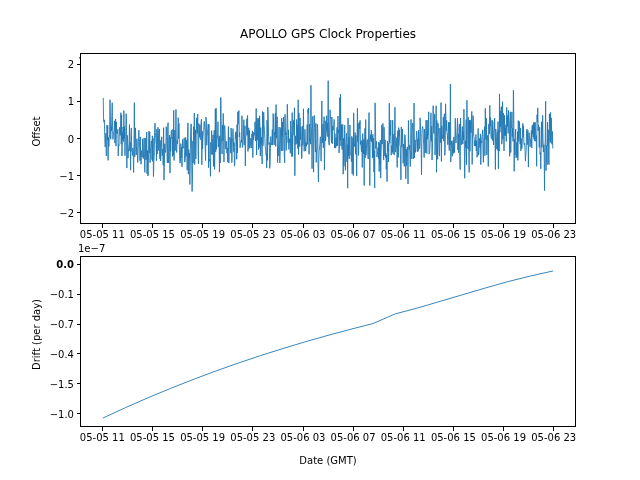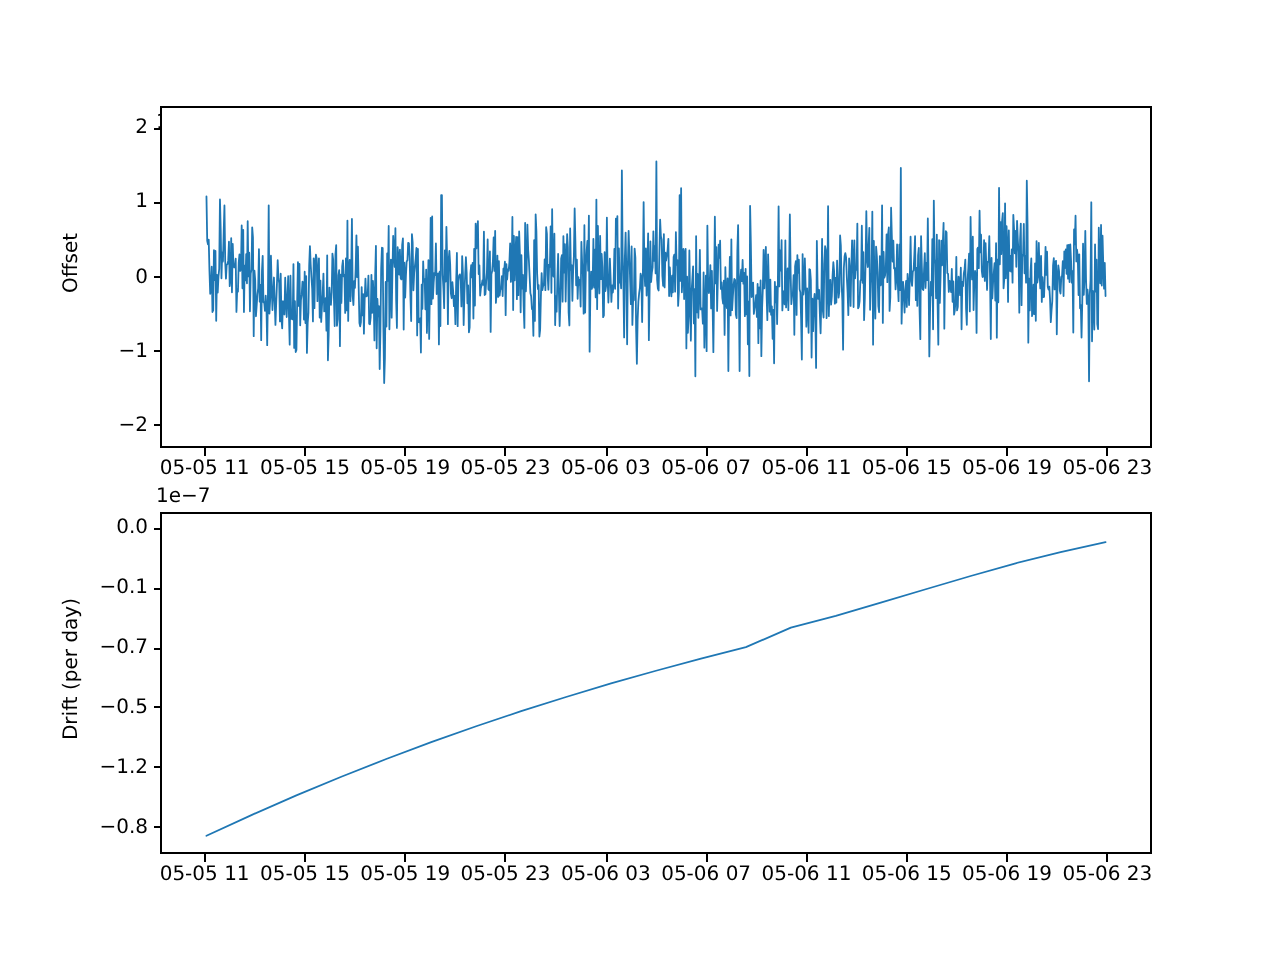--- a/index.html
+++ b/index.html
@@ -94,20 +94,21 @@
     color: #000000;
     white-space: nowrap;
     text-align: center;
   }
 </style>
 </head>
 <body>
 
 <div id="figure">
 
+  <div class="fig-title">APOLLO GPS Clock Properties</div>
 
   <div class="offset-text" id="offset-exp" style="left:78px; top:40px;margin-top:16px;">1e−11</div>
 
   <div class="ylabel" id="offset-ylabel" style="left:-4px; top:126px; width:80px;">Offset</div>
 
   <div class="axes" id="offset-axes" style="left:80px; top:53px; width:496px; height:171px;">
     <svg id="offset-svg" viewBox="0 0 496 171" preserveAspectRatio="none">
         <path d="M22.32 44.78 L22.70 67.19 L23.07 68.94 L23.45 66.65 L23.83 82.49 L24.20 93.97 L24.58 91.74 L24.96 80.28 L25.33 103.23 L25.71 102.26 L26.08 71.93 L26.46 87.10 L26.84 72.34 L27.21 107.63 L27.59 84.39 L27.97 93.43 L28.34 85.44 L28.72 81.42 L29.10 46.25 L29.47 61.72 L29.85 86.17 L30.23 73.23 L30.60 77.73 L30.98 62.51 L31.35 49.32 L31.73 77.59 L32.11 86.31 L32.48 79.42 L32.86 79.04 L33.24 77.23 L33.61 67.65 L33.99 90.13 L34.37 86.49 L34.74 65.86 L35.12 93.25 L35.50 68.70 L35.87 79.81 L36.25 80.67 L36.62 79.95 L37.00 76.26 L37.38 103.15 L37.75 91.57 L38.13 92.91 L38.51 78.28 L38.88 74.10 L39.26 82.45 L39.64 81.28 L40.01 59.41 L40.39 91.20 L40.77 61.65 L41.14 103.21 L41.52 79.80 L41.90 87.17 L42.27 73.89 L42.65 88.70 L43.02 57.28 L43.40 85.14 L43.78 73.20 L44.15 102.84 L44.53 83.71 L44.91 81.84 L45.28 60.36 L45.66 65.44 L46.04 115.42 L46.41 82.22 L46.79 87.10 L47.17 105.39 L47.54 99.72 L47.92 94.33 L48.29 91.11 L48.67 71.42 L49.05 97.98 L49.42 89.49 L49.80 117.47 L50.18 82.60 L50.55 74.81 L50.93 98.28 L51.31 98.08 L51.68 102.65 L52.06 94.94 L52.44 100.98 L52.81 119.99 L53.19 94.10 L53.57 49.22 L53.94 103.96 L54.32 96.62 L54.69 74.75 L55.07 90.48 L55.45 102.20 L55.82 93.30 L56.20 85.76 L56.58 98.00 L56.95 109.77 L57.33 99.03 L57.71 88.82 L58.08 77.00 L58.46 86.24 L58.84 88.54 L59.21 107.95 L59.59 83.85 L59.96 106.06 L60.34 111.53 L60.72 97.74 L61.09 102.57 L61.47 104.47 L61.85 85.86 L62.22 97.18 L62.60 105.78 L62.98 95.76 L63.35 85.08 L63.73 104.66 L64.11 119.75 L64.48 84.87 L64.86 106.74 L65.23 106.47 L65.61 106.96 L65.99 78.95 L66.36 121.40 L66.74 97.75 L67.12 123.48 L67.49 122.46 L67.87 97.18 L68.25 77.97 L68.62 100.11 L69.00 78.88 L69.38 109.96 L69.75 97.23 L70.13 94.55 L70.51 87.89 L70.88 88.12 L71.26 107.00 L71.63 82.81 L72.01 108.77 L72.39 85.08 L72.76 123.92 L73.14 108.78 L73.52 103.50 L73.89 79.72 L74.27 69.88 L74.65 79.18 L75.02 85.54 L75.40 91.44 L75.78 107.98 L76.15 76.07 L76.53 101.27 L76.90 79.73 L77.28 74.16 L77.66 76.25 L78.03 97.74 L78.41 83.33 L78.79 76.05 L79.16 106.02 L79.54 87.29 L79.92 108.23 L80.29 100.67 L80.67 94.14 L81.05 83.74 L81.42 102.89 L81.80 102.60 L82.18 96.17 L82.55 112.62 L82.93 74.52 L83.30 127.63 L83.68 114.73 L84.06 90.82 L84.43 97.64 L84.81 99.64 L85.19 93.06 L85.56 73.62 L85.94 76.88 L86.32 96.52 L86.69 110.31 L87.07 74.13 L87.45 69.40 L87.82 110.20 L88.20 106.78 L88.57 84.73 L88.95 81.99 L89.33 120.49 L89.70 84.33 L90.08 98.60 L90.46 80.16 L90.83 77.10 L91.21 85.20 L91.59 84.36 L91.96 103.68 L92.34 76.08 L92.72 102.39 L93.09 56.94 L93.47 107.71 L93.84 82.47 L94.22 76.90 L94.60 97.71 L94.97 84.33 L95.35 56.10 L95.73 95.09 L96.10 99.71 L96.48 87.54 L96.86 90.99 L97.23 81.24 L97.61 64.40 L97.99 85.60 L98.36 70.16 L98.74 90.89 L99.12 108.80 L99.49 110.46 L99.87 108.31 L100.24 90.60 L100.62 104.91 L101.00 94.20 L101.37 114.16 L101.75 97.06 L102.13 86.34 L102.50 95.34 L102.88 94.16 L103.26 94.98 L103.63 84.81 L104.01 109.18 L104.39 109.44 L104.76 105.77 L105.14 84.41 L105.51 103.63 L105.89 87.44 L106.27 95.76 L106.64 117.59 L107.02 84.79 L107.40 69.74 L107.77 121.59 L108.15 96.63 L108.53 105.38 L108.90 100.25 L109.28 132.06 L109.66 112.72 L110.03 81.07 L110.41 70.70 L110.79 70.90 L111.16 112.41 L111.54 139.13 L111.91 126.43 L112.29 87.98 L112.67 110.57 L113.04 73.60 L113.42 87.47 L113.80 59.65 L114.17 111.98 L114.55 89.96 L114.93 76.67 L115.30 106.07 L115.68 83.04 L116.06 64.70 L116.43 74.11 L116.81 80.38 L117.18 60.83 L117.56 97.49 L117.94 111.25 L118.31 70.44 L118.69 76.21 L119.07 84.23 L119.44 71.60 L119.82 86.11 L120.20 86.72 L120.57 69.30 L120.95 66.00 L121.33 112.09 L121.70 78.19 L122.08 95.87 L122.45 85.06 L122.83 77.51 L123.21 77.19 L123.58 68.21 L123.96 68.40 L124.34 76.06 L124.71 95.11 L125.09 107.80 L125.47 63.84 L125.84 68.14 L126.22 92.22 L126.60 83.46 L126.97 79.80 L127.35 76.18 L127.73 70.83 L128.10 115.03 L128.48 71.31 L128.85 108.32 L129.23 108.46 L129.61 106.43 L129.98 123.73 L130.36 89.33 L130.74 101.59 L131.11 77.55 L131.49 87.77 L131.87 86.58 L132.24 101.86 L132.62 81.75 L133.00 113.77 L133.37 96.83 L133.75 77.02 L134.12 116.80 L134.50 91.45 L134.88 55.55 L135.25 99.23 L135.63 54.85 L136.01 96.40 L136.38 88.50 L136.76 83.38 L137.14 84.57 L137.51 68.54 L137.89 94.12 L138.27 86.97 L138.64 83.67 L139.02 119.61 L139.40 82.75 L139.77 110.32 L140.15 44.06 L140.52 44.04 L140.90 84.30 L141.28 91.22 L141.65 101.29 L142.03 72.01 L142.41 87.77 L142.78 60.14 L143.16 77.45 L143.54 109.35 L143.91 76.72 L144.29 72.32 L144.67 79.04 L145.04 93.91 L145.42 96.24 L145.79 88.09 L146.17 92.69 L146.55 100.24 L146.92 95.05 L147.30 109.38 L147.68 88.22 L148.05 73.34 L148.43 110.37 L148.81 87.53 L149.18 84.72 L149.56 84.16 L149.94 85.91 L150.31 100.41 L150.69 74.89 L151.06 83.29 L151.44 109.83 L151.82 94.03 L152.19 84.60 L152.57 75.50 L152.95 83.36 L153.32 98.81 L153.70 89.78 L154.08 113.45 L154.45 110.98 L154.83 84.05 L155.21 79.46 L155.58 85.65 L155.96 78.36 L156.34 106.54 L156.71 71.26 L157.09 99.96 L157.46 58.48 L157.84 71.01 L158.22 61.94 L158.59 57.22 L158.97 83.99 L159.35 79.62 L159.72 94.91 L160.10 91.08 L160.48 89.59 L160.85 87.22 L161.23 89.49 L161.61 62.50 L161.98 94.65 L162.36 94.15 L162.73 87.98 L163.11 83.05 L163.49 66.48 L163.86 91.70 L164.24 92.18 L164.62 72.55 L164.99 113.30 L165.37 84.07 L165.75 82.48 L166.12 77.49 L166.50 65.50 L166.88 82.40 L167.25 62.11 L167.63 98.59 L168.01 93.19 L168.38 74.67 L168.76 95.57 L169.13 77.46 L169.51 94.90 L169.89 91.41 L170.26 91.51 L170.64 85.05 L171.02 95.15 L171.39 81.28 L171.77 82.46 L172.15 77.76 L172.52 104.81 L172.90 78.97 L173.28 86.77 L173.65 81.70 L174.03 82.32 L174.40 77.97 L174.78 68.49 L175.16 87.97 L175.53 82.75 L175.91 55.12 L176.29 102.20 L176.66 64.74 L177.04 87.15 L177.42 74.05 L177.79 65.20 L178.17 96.69 L178.55 65.34 L178.92 94.72 L179.30 62.46 L179.67 73.68 L180.05 103.33 L180.43 74.43 L180.80 91.42 L181.18 84.38 L181.56 100.47 L181.93 111.27 L182.31 58.13 L182.69 92.75 L183.06 82.25 L183.44 59.00 L183.82 71.58 L184.19 77.26 L184.57 85.50 L184.95 93.64 L185.32 95.27 L185.70 101.72 L186.07 100.86 L186.45 115.25 L186.83 66.88 L187.20 107.72 L187.58 53.77 L187.96 62.33 L188.33 83.78 L188.71 91.58 L189.09 89.65 L189.46 115.65 L189.84 112.10 L190.22 95.13 L190.59 83.54 L190.97 92.09 L191.34 90.03 L191.72 89.38 L192.10 76.58 L192.47 92.18 L192.85 60.31 L193.23 63.71 L193.60 84.48 L193.98 91.94 L194.36 79.21 L194.73 80.41 L195.11 59.84 L195.49 93.47 L195.86 51.22 L196.24 84.52 L196.61 85.28 L196.99 63.58 L197.37 109.84 L197.74 95.36 L198.12 103.05 L198.50 86.13 L198.87 73.81 L199.25 93.18 L199.63 110.32 L200.00 98.32 L200.38 76.28 L200.76 74.40 L201.13 97.96 L201.51 64.80 L201.89 83.30 L202.26 68.82 L202.64 97.94 L203.01 79.68 L203.39 63.79 L203.77 70.47 L204.14 103.44 L204.52 109.98 L204.90 60.94 L205.27 81.93 L205.65 79.51 L206.03 97.53 L206.40 82.34 L206.78 74.88 L207.16 50.83 L207.53 67.39 L207.91 89.71 L208.28 76.68 L208.66 96.52 L209.04 85.59 L209.41 89.50 L209.79 86.95 L210.17 100.45 L210.54 67.73 L210.92 78.47 L211.30 84.20 L211.67 104.05 L212.05 59.29 L212.43 103.47 L212.80 80.21 L213.18 72.42 L213.56 67.21 L213.93 82.28 L214.31 54.40 L214.68 123.26 L215.06 92.73 L215.44 82.78 L215.81 91.53 L216.19 88.91 L216.57 66.20 L216.94 90.81 L217.32 71.71 L217.70 95.75 L218.07 46.34 L218.45 101.78 L218.83 59.67 L219.20 84.08 L219.58 93.80 L219.95 64.66 L220.33 86.57 L220.71 73.77 L221.08 80.49 L221.46 105.85 L221.84 104.88 L222.21 72.94 L222.59 92.59 L222.97 89.84 L223.34 55.43 L223.72 86.33 L224.10 98.41 L224.47 88.15 L224.85 76.20 L225.22 86.23 L225.60 98.10 L225.98 89.78 L226.35 93.34 L226.73 88.27 L227.11 71.26 L227.48 91.48 L227.86 55.99 L228.24 60.46 L228.61 54.70 L228.99 101.44 L229.37 71.06 L229.74 88.32 L230.12 85.50 L230.50 91.24 L230.87 31.58 L231.25 73.23 L231.62 87.68 L232.00 116.06 L232.38 75.25 L232.75 63.04 L233.13 84.34 L233.51 119.52 L233.88 79.45 L234.26 62.16 L234.64 74.49 L235.01 87.14 L235.39 99.23 L235.77 70.06 L236.14 109.73 L236.52 96.93 L236.89 97.24 L237.27 71.10 L237.65 75.68 L238.02 111.89 L238.40 129.43 L238.78 107.19 L239.15 97.96 L239.53 93.83 L239.91 91.04 L240.28 83.83 L240.66 85.42 L241.04 108.32 L241.41 84.39 L241.79 47.59 L242.17 82.03 L242.54 90.04 L242.92 71.03 L243.29 94.89 L243.67 79.99 L244.05 63.42 L244.42 117.48 L244.80 91.78 L245.18 67.44 L245.55 88.05 L245.93 83.12 L246.31 80.63 L246.68 62.42 L247.06 77.39 L247.44 69.89 L247.81 83.68 L248.19 27.02 L248.56 86.83 L248.94 91.43 L249.32 92.32 L249.69 74.13 L250.07 56.43 L250.45 64.80 L250.82 66.44 L251.20 84.89 L251.58 90.02 L251.95 63.76 L252.33 90.77 L252.71 73.12 L253.08 77.17 L253.46 74.65 L253.83 71.85 L254.21 66.20 L254.59 95.11 L254.96 80.66 L255.34 90.55 L255.72 95.31 L256.09 84.87 L256.47 93.22 L256.85 75.39 L257.22 74.15 L257.60 92.93 L257.98 62.80 L258.35 79.41 L258.73 76.93 L259.11 100.15 L259.48 93.17 L259.86 44.09 L260.23 87.45 L260.61 40.57 L260.99 93.21 L261.36 84.27 L261.74 71.29 L262.12 96.68 L262.49 73.31 L262.87 71.30 L263.25 121.64 L263.62 85.33 L264.00 113.71 L264.38 105.56 L264.75 72.08 L265.13 96.78 L265.50 117.69 L265.88 92.49 L266.26 86.40 L266.63 80.13 L267.01 108.98 L267.39 91.64 L267.76 135.77 L268.14 64.88 L268.52 103.38 L268.89 83.94 L269.27 106.12 L269.65 91.69 L270.02 71.75 L270.40 101.93 L270.78 101.26 L271.15 101.63 L271.53 109.08 L271.90 83.20 L272.28 121.24 L272.66 104.37 L273.03 84.86 L273.41 123.05 L273.79 59.51 L274.16 87.51 L274.54 93.62 L274.92 90.09 L275.29 79.49 L275.67 101.39 L276.05 82.35 L276.42 100.13 L276.80 123.55 L277.17 91.87 L277.55 55.01 L277.93 88.76 L278.30 70.36 L278.68 102.68 L279.06 86.00 L279.43 69.18 L279.81 75.84 L280.19 67.12 L280.56 91.51 L280.94 88.17 L281.32 96.17 L281.69 99.02 L282.07 87.28 L282.44 114.78 L282.82 80.53 L283.20 95.98 L283.57 101.24 L283.95 86.24 L284.33 133.11 L284.70 95.44 L285.08 75.30 L285.46 104.94 L285.83 66.41 L286.21 102.26 L286.59 95.48 L286.96 89.33 L287.34 86.47 L287.72 87.00 L288.09 104.51 L288.47 106.31 L288.84 72.27 L289.22 59.26 L289.60 91.42 L289.97 133.09 L290.35 86.44 L290.73 81.74 L291.10 87.62 L291.48 76.86 L291.86 88.85 L292.23 83.38 L292.61 105.33 L292.99 81.37 L293.36 104.44 L293.74 85.24 L294.11 119.55 L294.49 97.98 L294.87 135.63 L295.24 49.48 L295.62 68.57 L296.00 95.64 L296.37 91.04 L296.75 88.34 L297.13 104.16 L297.50 101.30 L297.88 98.85 L298.26 94.65 L298.63 105.69 L299.01 89.04 L299.39 118.95 L299.76 90.73 L300.14 111.46 L300.51 87.24 L300.89 125.55 L301.27 101.25 L301.64 91.31 L302.02 71.74 L302.40 91.19 L302.77 79.15 L303.15 70.27 L303.53 94.77 L303.90 107.33 L304.28 74.03 L304.66 89.48 L305.03 103.04 L305.41 86.86 L305.78 104.61 L306.16 100.40 L306.54 116.77 L306.91 102.20 L307.29 129.13 L307.67 87.97 L308.04 98.36 L308.42 90.36 L308.80 109.33 L309.17 89.73 L309.55 49.77 L309.93 90.27 L310.30 72.08 L310.68 82.23 L311.05 66.86 L311.43 102.41 L311.81 95.50 L312.18 92.65 L312.56 99.32 L312.94 66.93 L313.31 100.91 L313.69 91.05 L314.07 81.16 L314.44 102.28 L314.82 82.54 L315.20 53.87 L315.57 82.40 L315.95 99.25 L316.33 94.84 L316.70 94.08 L317.08 84.62 L317.45 114.74 L317.83 80.08 L318.21 77.44 L318.58 104.69 L318.96 74.45 L319.34 83.41 L319.71 76.69 L320.09 91.72 L320.47 93.27 L320.84 106.47 L321.22 127.27 L321.60 73.88 L321.97 94.39 L322.35 90.61 L322.72 76.03 L323.10 90.16 L323.48 110.61 L323.85 91.20 L324.23 98.70 L324.61 113.72 L324.98 81.57 L325.36 81.83 L325.74 87.04 L326.11 126.24 L326.49 96.43 L326.87 112.89 L327.24 98.37 L327.62 94.08 L327.99 105.93 L328.37 131.52 L328.75 67.26 L329.12 90.12 L329.50 96.60 L329.88 92.06 L330.25 104.12 L330.63 113.96 L331.01 96.60 L331.38 66.19 L331.76 102.50 L332.14 106.03 L332.51 79.04 L332.89 69.91 L333.27 71.78 L333.64 106.31 L334.02 90.41 L334.39 49.69 L334.77 105.29 L335.15 89.23 L335.52 86.96 L335.90 99.50 L336.28 95.20 L336.65 84.79 L337.03 78.04 L337.41 82.61 L337.78 99.00 L338.16 85.97 L338.54 98.40 L338.91 77.19 L339.29 87.80 L339.66 95.96 L340.04 92.83 L340.42 64.49 L340.79 69.59 L341.17 88.75 L341.55 97.44 L341.92 122.24 L342.30 81.04 L342.68 74.95 L343.05 73.38 L343.43 75.57 L343.81 85.82 L344.18 93.07 L344.56 104.78 L344.94 76.10 L345.31 82.47 L345.69 100.14 L346.06 80.24 L346.44 66.92 L346.82 77.61 L347.19 100.73 L347.57 66.96 L347.95 86.23 L348.32 80.39 L348.70 81.90 L349.08 58.50 L349.45 101.31 L349.83 100.59 L350.21 97.74 L350.58 87.54 L350.96 86.77 L351.33 59.52 L351.71 88.41 L352.09 72.93 L352.46 107.32 L352.84 96.28 L353.22 77.78 L353.59 52.24 L353.97 76.52 L354.35 80.48 L354.72 70.03 L355.10 60.64 L355.48 102.08 L355.85 88.63 L356.23 83.60 L356.60 52.42 L356.98 119.72 L357.36 67.24 L357.73 91.18 L358.11 106.50 L358.49 70.16 L358.86 74.75 L359.24 83.16 L359.62 100.24 L359.99 103.33 L360.37 74.92 L360.75 89.78 L361.12 87.93 L361.50 49.21 L361.88 108.72 L362.25 72.75 L362.63 85.86 L363.00 84.75 L363.38 80.50 L363.76 64.00 L364.13 88.10 L364.51 63.88 L364.89 60.46 L365.26 102.66 L365.64 95.67 L366.02 50.43 L366.39 64.52 L366.77 77.69 L367.15 67.13 L367.52 81.13 L367.90 80.89 L368.27 91.79 L368.65 85.67 L369.03 69.01 L369.40 89.02 L369.78 97.75 L370.16 69.17 L370.53 92.19 L370.91 30.34 L371.29 109.14 L371.66 94.90 L372.04 87.97 L372.42 95.80 L372.79 103.47 L373.17 92.32 L373.55 87.52 L373.92 100.67 L374.30 83.88 L374.67 88.20 L375.05 99.67 L375.43 85.12 L375.80 65.12 L376.18 86.81 L376.56 90.00 L376.93 82.66 L377.31 82.21 L377.69 74.46 L378.06 64.89 L378.44 97.23 L378.82 80.90 L379.19 100.10 L379.57 74.55 L379.94 70.77 L380.32 102.71 L380.70 116.97 L381.07 64.81 L381.45 79.89 L381.83 91.52 L382.20 92.05 L382.58 81.43 L382.96 73.46 L383.33 91.01 L383.71 78.38 L384.09 87.05 L384.46 55.85 L384.84 85.86 L385.21 125.68 L385.59 102.85 L385.97 88.02 L386.34 94.77 L386.72 66.37 L387.10 111.93 L387.47 46.86 L387.85 76.58 L388.23 78.55 L388.60 96.20 L388.98 64.05 L389.36 98.79 L389.73 119.76 L390.11 66.82 L390.49 98.59 L390.86 85.23 L391.24 67.14 L391.61 79.59 L391.99 68.58 L392.37 58.10 L392.74 111.65 L393.12 81.27 L393.50 62.27 L393.87 63.00 L394.25 83.57 L394.63 83.93 L395.00 93.07 L395.38 87.43 L395.76 89.05 L396.13 93.14 L396.51 81.40 L396.88 98.06 L397.26 87.67 L397.64 104.55 L398.01 102.45 L398.39 97.09 L398.77 75.32 L399.14 102.38 L399.52 100.60 L399.90 85.31 L400.27 87.82 L400.65 94.67 L401.03 80.82 L401.40 111.94 L401.78 87.99 L402.16 90.13 L402.53 83.65 L402.91 81.52 L403.28 76.71 L403.66 101.53 L404.04 109.67 L404.41 86.83 L404.79 81.29 L405.17 73.62 L405.54 102.91 L405.92 55.04 L406.30 78.31 L406.67 86.71 L407.05 65.09 L407.43 102.21 L407.80 88.26 L408.18 82.36 L408.55 85.09 L408.93 113.79 L409.31 71.25 L409.68 70.61 L410.06 81.03 L410.44 51.97 L410.81 73.04 L411.19 64.11 L411.57 82.59 L411.94 85.50 L412.32 85.25 L412.70 66.84 L413.07 87.48 L413.45 68.33 L413.82 79.57 L414.20 92.02 L414.58 77.77 L414.95 77.87 L415.33 64.77 L415.71 87.03 L416.08 116.91 L416.46 75.86 L416.84 96.32 L417.21 88.52 L417.59 83.16 L417.97 78.49 L418.34 97.44 L418.72 68.43 L419.10 116.17 L419.47 76.70 L419.85 98.33 L420.22 40.36 L420.60 79.10 L420.98 57.69 L421.35 73.93 L421.73 57.34 L422.11 53.17 L422.48 91.22 L422.86 86.45 L423.24 48.25 L423.61 86.10 L423.99 59.78 L424.37 70.77 L424.74 98.14 L425.12 61.88 L425.49 82.34 L425.87 74.78 L426.25 82.74 L426.62 71.52 L427.00 88.39 L427.38 54.06 L427.75 61.37 L428.13 73.50 L428.51 62.16 L428.88 80.35 L429.26 57.11 L429.64 66.71 L430.01 73.15 L430.39 103.54 L430.77 66.85 L431.14 58.45 L431.52 99.75 L431.89 74.13 L432.27 74.67 L432.65 58.60 L433.02 83.61 L433.40 75.04 L433.78 88.39 L434.15 36.75 L434.53 58.99 L434.91 118.70 L435.28 86.36 L435.66 102.44 L436.04 82.62 L436.41 76.12 L436.79 105.29 L437.16 103.39 L437.54 89.40 L437.92 104.32 L438.29 78.59 L438.67 107.64 L439.05 67.34 L439.42 88.29 L439.80 85.37 L440.18 68.23 L440.55 83.29 L440.93 91.24 L441.31 74.79 L441.68 98.14 L442.06 85.58 L442.43 95.65 L442.81 95.57 L443.19 84.85 L443.56 70.21 L443.94 84.38 L444.32 72.69 L444.69 90.57 L445.07 91.88 L445.45 90.38 L445.82 96.71 L446.20 108.36 L446.58 102.22 L446.95 97.59 L447.33 79.78 L447.71 75.90 L448.08 91.80 L448.46 77.87 L448.83 77.33 L449.21 114.47 L449.59 85.89 L449.96 79.61 L450.34 82.53 L450.72 92.31 L451.09 93.88 L451.47 85.48 L451.85 84.93 L452.22 77.51 L452.60 95.12 L452.98 72.51 L453.35 80.95 L453.73 71.51 L454.10 83.90 L454.48 69.36 L454.86 86.36 L455.23 69.31 L455.61 88.08 L455.99 69.06 L456.36 77.08 L456.74 88.34 L457.12 82.52 L457.49 113.62 L457.87 61.44 L458.25 68.96 L458.62 54.49 L459.00 77.66 L459.38 71.70 L459.75 75.40 L460.13 94.61 L460.50 74.04 L460.88 101.36 L461.26 99.78 L461.63 116.14 L462.01 97.51 L462.39 68.66 L462.76 94.50 L463.14 85.10 L463.52 62.14 L463.89 86.77 L464.27 99.15 L464.65 91.84 L465.02 97.24 L465.40 138.25 L465.77 94.36 L466.15 87.02 L466.53 47.69 L466.90 118.00 L467.28 92.49 L467.66 97.43 L468.03 112.10 L468.41 68.96 L468.79 92.87 L469.16 76.78 L469.54 109.35 L469.92 111.92 L470.29 60.59 L470.67 78.35 L471.04 88.69 L471.42 59.14 L471.80 89.83 L472.17 64.59 L472.55 79.50 L472.93 91.41 L473.30 78.40 L473.68 95.15" fill="none" stroke="#1f77b4" stroke-width="0.9" stroke-linejoin="round" stroke-linecap="round"></path>
       </svg>
   </div>
@@ -152,31 +153,31 @@
   <div class="ylabel" id="drift-ylabel" style="left:-24px; top:329px; width:120px;">Drift (per day)</div>
 
   <div class="axes" id="drift-axes" style="left:80px; top:256px; width:496px; height:171px;">
     <svg id="drift-svg" viewBox="0 0 496 171" preserveAspectRatio="none">
         <path d="M22.32 162.79 L44.89 152.33 L67.46 142.33 L90.02 132.92 L112.59 123.96 L135.16 115.44 L157.73 107.38 L180.30 99.76 L202.86 92.59 L225.43 85.72 L248.00 79.30 L270.57 73.18 L293.14 67.35 L315.70 57.50 L338.27 51.52 L360.84 44.80 L383.41 38.08 L405.98 31.36 L428.54 24.94 L451.11 19.27 L473.68 14.19" fill="none" stroke="#1f77b4" stroke-width="0.9" stroke-linejoin="round" stroke-linecap="round"></path>
       </svg>
   </div>
 
   <div id="drift-yticks">
       <div class="ytick-mark" style="left: 76.5px; top: 263.814px;"></div>
-      <div class="ytick" style="left: 16px; width: 58px; top: 264.214px;">0.0</div>
+      <div class="ytick" style="left: 16px; width: 58px; top: 264.214px; font-weight: bold;">0.0</div>
       <div class="ytick-mark" style="left: 76.5px; top: 293.683px;"></div>
       <div class="ytick" style="left: 16px; width: 58px; top: 294.083px;">−0.1</div>
       <div class="ytick-mark" style="left: 76.5px; top: 323.552px;"></div>
       <div class="ytick" style="left: 16px; width: 58px; top: 323.952px;">−0.7</div>
       <div class="ytick-mark" style="left: 76.5px; top: 353.421px;"></div>
-      <div class="ytick" style="left: 16px; width: 58px; top: 353.821px;">−0.5</div>
+      <div class="ytick" style="left: 16px; width: 58px; top: 353.821px;">−0.4</div>
       <div class="ytick-mark" style="left: 76.5px; top: 383.29px;"></div>
-      <div class="ytick" style="left: 16px; width: 58px; top: 383.69px;">−1.2</div>
+      <div class="ytick" style="left: 16px; width: 58px; top: 383.69px;">−1.5</div>
       <div class="ytick-mark" style="left: 76.5px; top: 413.159px;"></div>
-      <div class="ytick" style="left: 16px; width: 58px; top: 413.559px;">−0.8</div>
+      <div class="ytick" style="left: 16px; width: 58px; top: 413.559px;">−1.0</div>
     </div>
   <div id="drift-xticks">
       <div class="xtick-mark" style="left: 101.92px; top: 427px;"></div>
       <div class="xtick" style="left: 102.32px; top: 432px;">05-05 11</div>
       <div class="xtick-mark" style="left: 152.071px; top: 427px;"></div>
       <div class="xtick" style="left: 152.471px; top: 432px;">05-05 15</div>
       <div class="xtick-mark" style="left: 202.222px; top: 427px;"></div>
       <div class="xtick" style="left: 202.622px; top: 432px;">05-05 19</div>
       <div class="xtick-mark" style="left: 252.373px; top: 427px;"></div>
       <div class="xtick" style="left: 252.773px; top: 432px;">05-05 23</div>
@@ -187,14 +188,15 @@
       <div class="xtick-mark" style="left: 402.827px; top: 427px;"></div>
       <div class="xtick" style="left: 403.227px; top: 432px;">05-06 11</div>
       <div class="xtick-mark" style="left: 452.978px; top: 427px;"></div>
       <div class="xtick" style="left: 453.378px; top: 432px;">05-06 15</div>
       <div class="xtick-mark" style="left: 503.129px; top: 427px;"></div>
       <div class="xtick" style="left: 503.529px; top: 432px;">05-06 19</div>
       <div class="xtick-mark" style="left: 553.28px; top: 427px;"></div>
       <div class="xtick" style="left: 553.68px; top: 432px;">05-06 23</div>
     </div>
 
+  <div class="xlabel" style="left:80px; top:455px; width:496px;">Date (GMT)</div>
 
 </div>
 
 </body></html>

